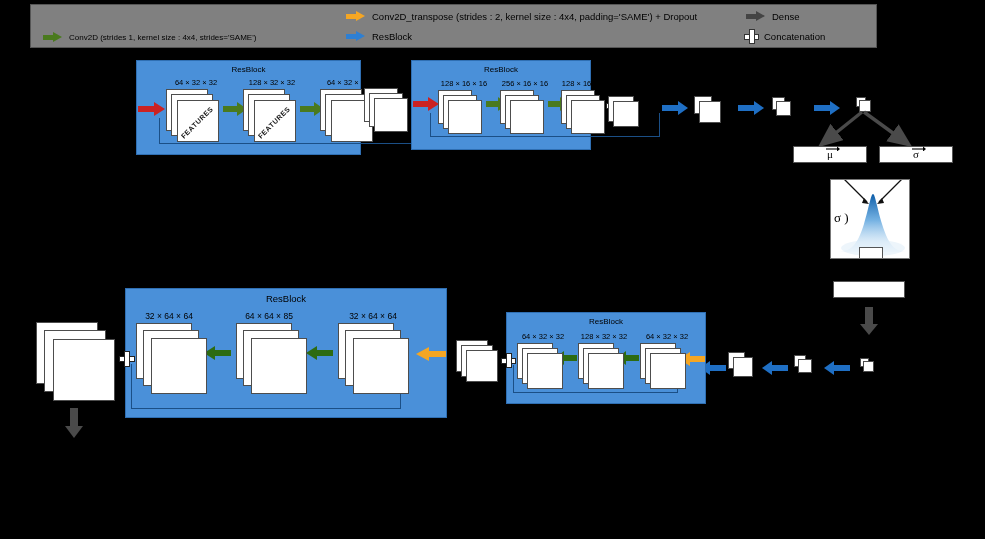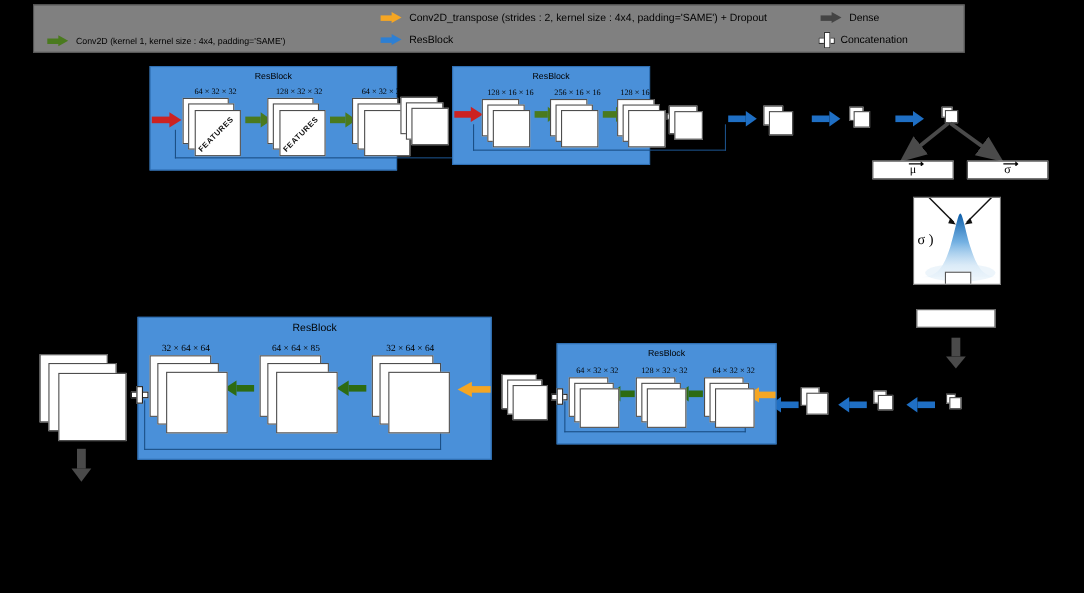--- a/index.html
+++ b/index.html
@@ -85,21 +85,21 @@
   
   .stack { position: absolute; }
   .stack .card {
     position: absolute;
     background: #ffffff;
     border: 1px solid #4d4d4d;
   }
   .dims {
     position: absolute; white-space: nowrap;
     color: #000; font-size: 7.5px; text-align: center;
-    font-family: Liberation Serif, serif;
+    font-family: Liberation Sans, sans-serif;
   }
   .dims.lg { font-size: 8.5px; }
   .featlabel {
     position: absolute;
     color: #111; font-size: 7px; font-weight: bold;
     letter-spacing: 0.6px;
     transform: rotate(-45deg);
     transform-origin: center center;
     white-space: nowrap;
     font-family: "Liberation Sans", sans-serif;
@@ -160,21 +160,21 @@
 <div id="canvas">
 
   <div id="legend">
 
 
     <div class="legend-row" style="left:12px; top:27px;">
       <span class="arrowico" style="color:#4a7a1e;">
         <span class="shaft"></span>
           <span class="head"></span>
       </span>
-      <span class="legend-label">Conv2D (kernel 1, kernel size : 4x4, padding='SAME')</span>
+      <span class="legend-label">Conv2D (strides 1, kernel size : 4x4, strides='SAME')</span>
     </div>
 
     <div class="legend-row" style="left:315px; top:6px;">
       <span class="arrowico" style="color:#f5a623;">
         <span class="shaft"></span>
           <span class="head"></span>
       </span>
       <span class="legend-label big">Conv2D_transpose (strides : 2, kernel size : 4x4, padding='SAME') + Dropout</span>
     </div>
 

